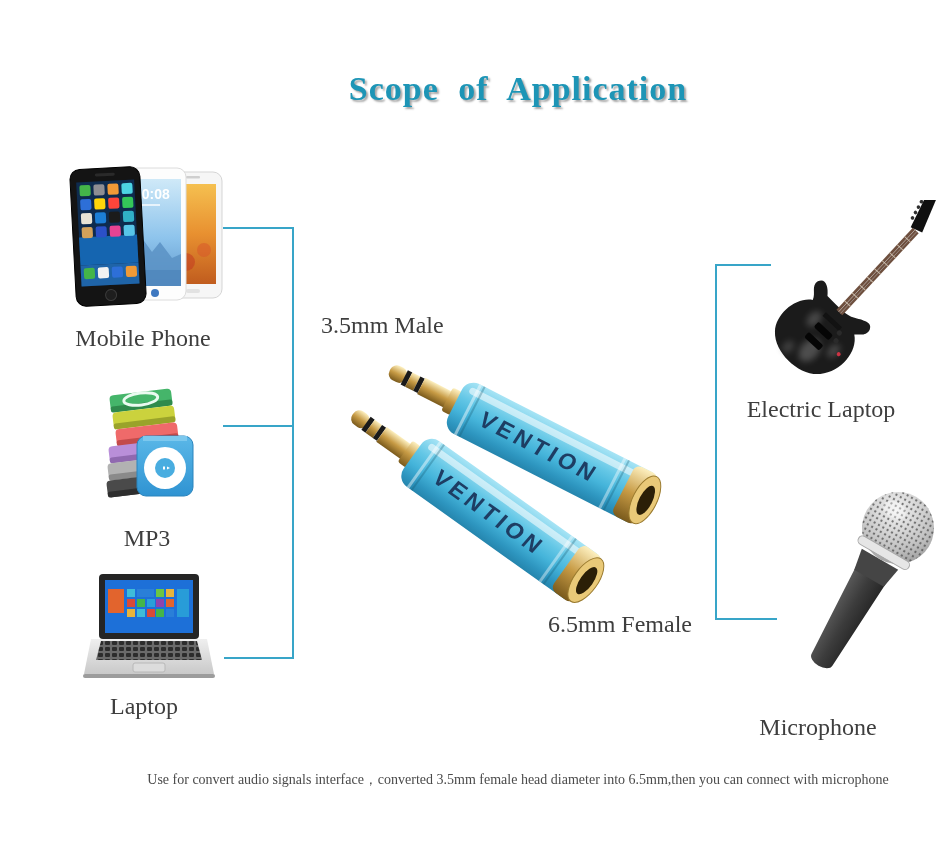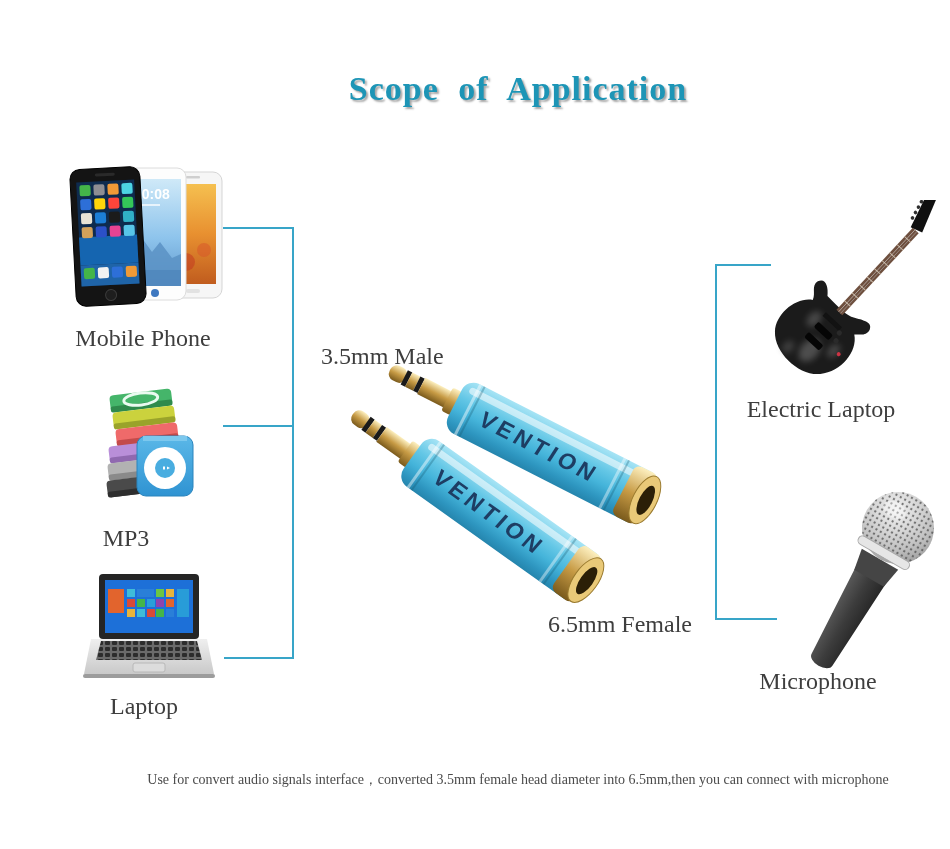--- a/index.html
+++ b/index.html
@@ -125,21 +125,21 @@
     </g>
     <g>
       <rect x="46" y="50" width="56" height="60" rx="9" fill="url(#shufG)" stroke="#2a84bd"></rect>
       <rect x="52" y="50" width="44" height="5" fill="#7cc8ee"></rect>
       <circle cx="74" cy="82" r="21" fill="#ffffff"></circle>
       <circle cx="74" cy="82" r="10" fill="#49ade0"></circle>
       <rect x="72" y="80.5" width="2" height="3" fill="#ffffff"></rect>
         <polygon points="76,80.5 79,82 76,83.5" fill="#ffffff"></polygon>
     </g>
   </svg>
-  <div class="lbl centered" style="left:83px;top:525px">MP3</div>
+  <div class="lbl centered" style="left:104px;top:525px">MP3</div>
 
   <svg style="left:40px;top:574px" width="132" height="114" viewBox="0 0 132 114">
     <defs>
       <linearGradient id="alu" x1="0" y1="0" x2="0" y2="1">
         <stop offset="0" stop-color="#efefef"></stop>
           <stop offset="1" stop-color="#c9c9c9"></stop>
       </linearGradient>
       <pattern id="keys" width="7" height="6" patternUnits="userSpaceOnUse">
         <rect width="7" height="6" fill="#6a6a6a"></rect>
           <rect x="1" y="1" width="5" height="4" rx="1" fill="#2c2c2c"></rect>
@@ -176,21 +176,21 @@
 
   <div class="cline" style="left:249px;top:227px;width:2px;height:432px"></div>
   <div class="cline" style="left:180px;top:227px;width:71px;height:2px"></div>
   <div class="cline" style="left:180px;top:425px;width:71px;height:2px"></div>
   <div class="cline" style="left:181px;top:657px;width:70px;height:2px"></div>
 
   <div class="cline" style="left:672px;top:264px;width:2px;height:356px"></div>
   <div class="cline" style="left:674px;top:264px;width:54px;height:2px"></div>
   <div class="cline" style="left:674px;top:618px;width:60px;height:2px"></div>
 
-  <div class="lbl" style="left:278px;top:343px">3.5mm Male</div>
+  <div class="lbl" style="left:278px;top:312px">3.5mm Male</div>
 
   <svg style="left:295px;top:350px" width="360" height="265" viewBox="0 0 360 265">
     <defs>
       <linearGradient id="goldG" x1="0" y1="-1" x2="0" y2="1" gradientUnits="objectBoundingBox">
         <stop offset="0" stop-color="#8a6420"></stop>
           <stop offset=".28" stop-color="#e9c97a"></stop>
           <stop offset=".5" stop-color="#fdf0c0"></stop>
           <stop offset=".75" stop-color="#c79b45"></stop>
           <stop offset="1" stop-color="#7a5a1c"></stop>
       </linearGradient>
@@ -301,19 +301,19 @@
     </defs>
     <g transform="translate(100,46) rotate(30)">
       <path d="M -18,40 L 18,40 L 12,152 A 12 7 0 0 1 -12,152 Z" fill="url(#handleG)"></path>
       <path d="M -21,36 L 21,36 L 17,58 L -17,58 Z" fill="#454545"></path>
       <circle cx="0" cy="0" r="36" fill="url(#micHead)"></circle>
       <circle cx="0" cy="0" r="36" fill="url(#mesh)" opacity=".75"></circle>
       <ellipse cx="-12" cy="-14" rx="12" ry="8" fill="#ffffff" opacity=".35"></ellipse>
       <rect x="-29" y="24" width="58" height="9" rx="4.5" fill="#e6e6e6" stroke="#a8a8a8" stroke-width="1"></rect>
     </g>
   </svg>
-  <div class="lbl centered" style="left:775px;top:668px">Microphone</div>
+  <div class="lbl centered" style="left:775px;top:714px">Microphone</div>
 
   <div class="footer">
     <div class="l1">Use for convert audio signals interface，converted 3.5mm female head diameter into 6.5mm,then you can connect with microphone</div>
   </div>
 
 </div>
 
 </body></html>

